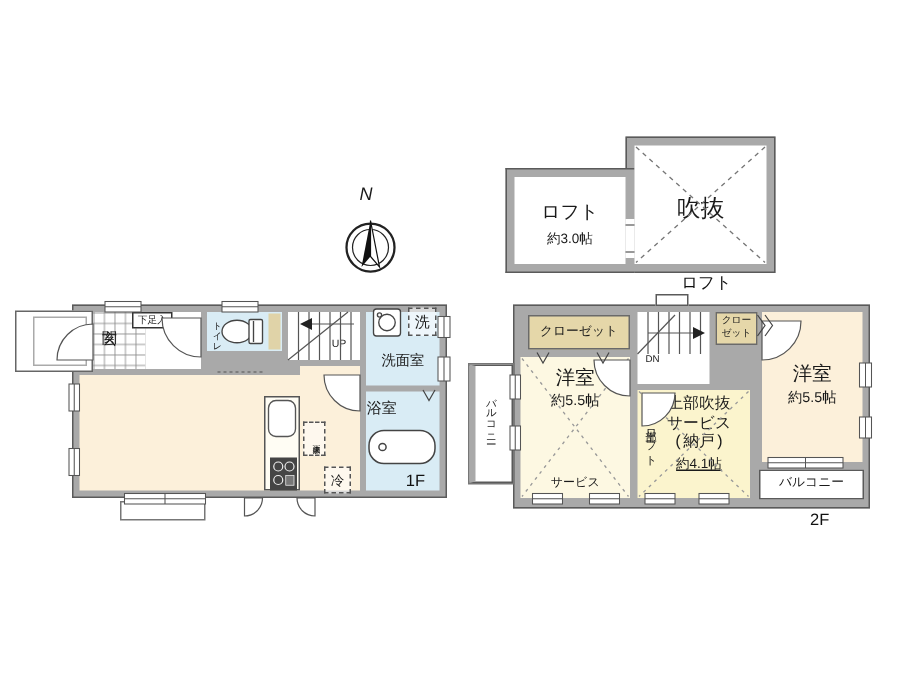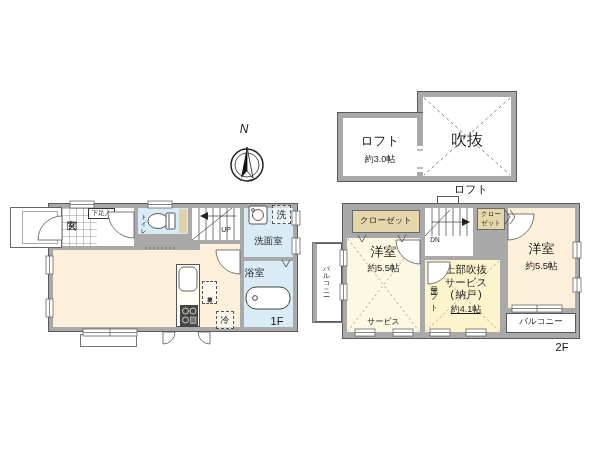--- a/index.html
+++ b/index.html
@@ -99,21 +99,21 @@
   <div class="lbl" style="left:347px;top:317px;width:73px;font-size:8px;">サービス</div>
   <div class="lbl" style="left:432px;top:263px;width:68px;font-size:10.5px;">上部吹抜</div>
   <div class="lbl" style="left:432px;top:276px;width:68px;font-size:10.5px;">サービス</div>
   <div class="lbl" style="left:432px;top:289px;width:68px;font-size:10.5px;font-family:Liberation Mono, monospace;">(納戸)</div>
   <div class="lbl" style="left:432px;top:304px;width:68px;font-size:9px;text-decoration:underline;">約4.1帖</div>
   <div class="lbl vtext" style="left:429px;top:281px;font-size:7.5px;letter-spacing:0;">上部ロフト</div>
   <div class="lbl" style="left:508px;top:242px;width:67px;font-size:13px;">洋室</div>
   <div class="lbl" style="left:508px;top:261px;width:67px;font-size:9.5px;">約5.5帖</div>
   <div class="lbl vtext" style="left:322px;top:260px;font-size:7px;letter-spacing:0;">バルコニー</div>
   <div class="lbl" style="left:506px;top:317px;width:70px;font-size:8.5px;">バルコニー</div>
-  <div class="lbl caption" style="left:540px;top:341px;width:44px;text-align:center;">2F</div>
+  <div class="lbl caption" style="left:540px;top:341px;width:44px;text-align:left;">2F</div>
 
   <svg class="overlay" width="600" height="450" viewBox="0 0 600 450">
 
     <g stroke="#222" fill="none">
       <circle cx="247" cy="165" r="16" stroke-width="1.5"></circle>
       <circle cx="247" cy="165" r="12" stroke-width="0.8"></circle>
       <polygon points="247,147 241,178 247,171" fill="#111" stroke="none"></polygon>
       <polygon points="247,147 253,178 247,171" fill="#fff" stroke="#111" stroke-width="0.8"></polygon>
     </g>
 

